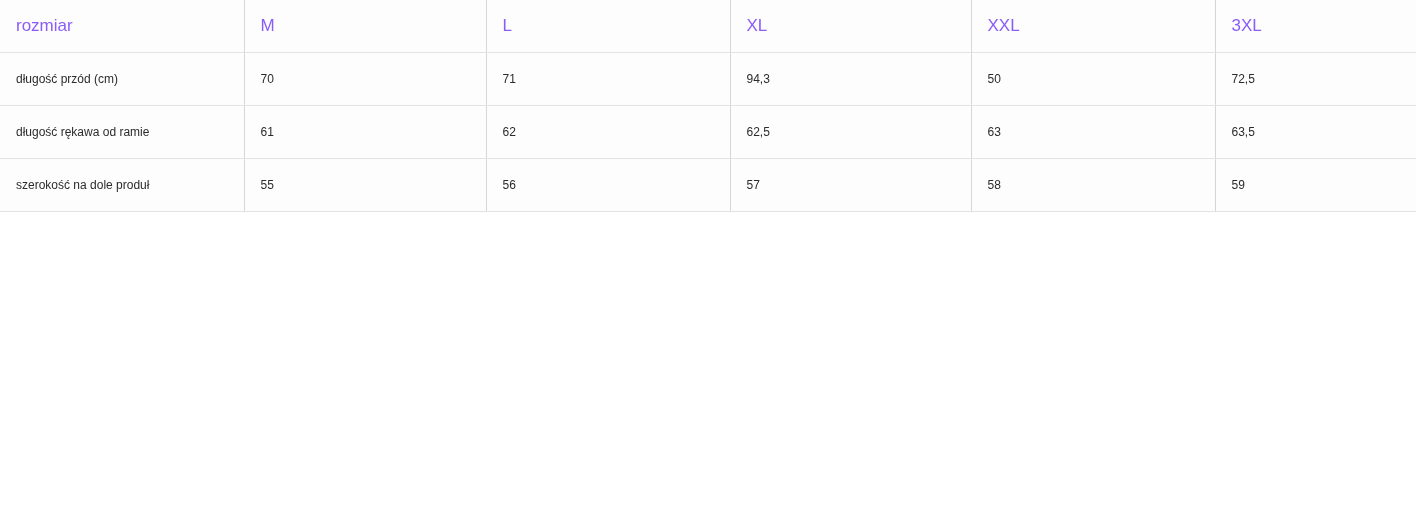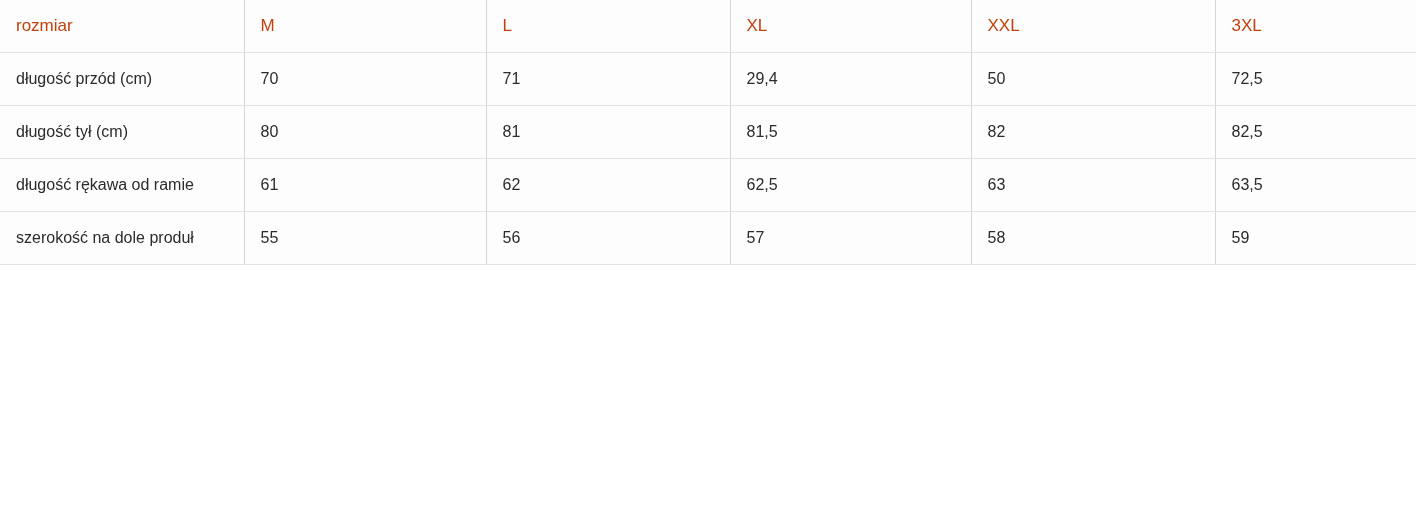--- a/index.html
+++ b/index.html
@@ -34,39 +34,39 @@
   }
 
   .size-table th,
   .size-table td {
     height: 52px;
     padding: 0 0 0 16px;
     margin: 0;
     text-align: left;
     vertical-align: middle;
     font-weight: normal;
-    font-size: 16px;
+    font-size: 12px;
     line-height: 52px;
     color: #2b2b2b;
     border-right: 1px solid #d6d6d6;
     border-bottom: 1px solid #e3e3e3;
     white-space: nowrap;
     overflow: hidden;
     text-overflow: clip;
     background: #fdfdfd;
   }
 
   .size-table th.col-last,
   .size-table td.col-last {
     border-right: none;
   }
 
   .size-table thead th {
     font-size: 17px;
-    color: #c2410c;
+    color: #8b5cf6;
   }
 
   .size-table td.label-cell,
   .size-table th.label-cell {
     padding-left: 16px;
   }
 
   .size-table td.value-cell {
   }
 </style>
@@ -90,31 +90,23 @@
       <th class="value-cell">XL</th>
       <th class="value-cell">XXL</th>
       <th class="value-cell col-last">3XL</th>
     </tr>
   </thead>
   <tbody>
     <tr>
       <td class="label-cell">długość przód (cm)</td>
       <td class="value-cell">70</td>
       <td class="value-cell">71</td>
-      <td class="value-cell">29,4</td>
+      <td class="value-cell">94,3</td>
       <td class="value-cell">50</td>
       <td class="value-cell col-last">72,5</td>
-    </tr>
-    <tr>
-      <td class="label-cell">długość tył (cm)</td>
-      <td class="value-cell">80</td>
-      <td class="value-cell">81</td>
-      <td class="value-cell">81,5</td>
-      <td class="value-cell">82</td>
-      <td class="value-cell col-last">82,5</td>
     </tr>
     <tr>
       <td class="label-cell">długość rękawa od ramie</td>
       <td class="value-cell">61</td>
       <td class="value-cell">62</td>
       <td class="value-cell">62,5</td>
       <td class="value-cell">63</td>
       <td class="value-cell col-last">63,5</td>
     </tr>
     <tr>

